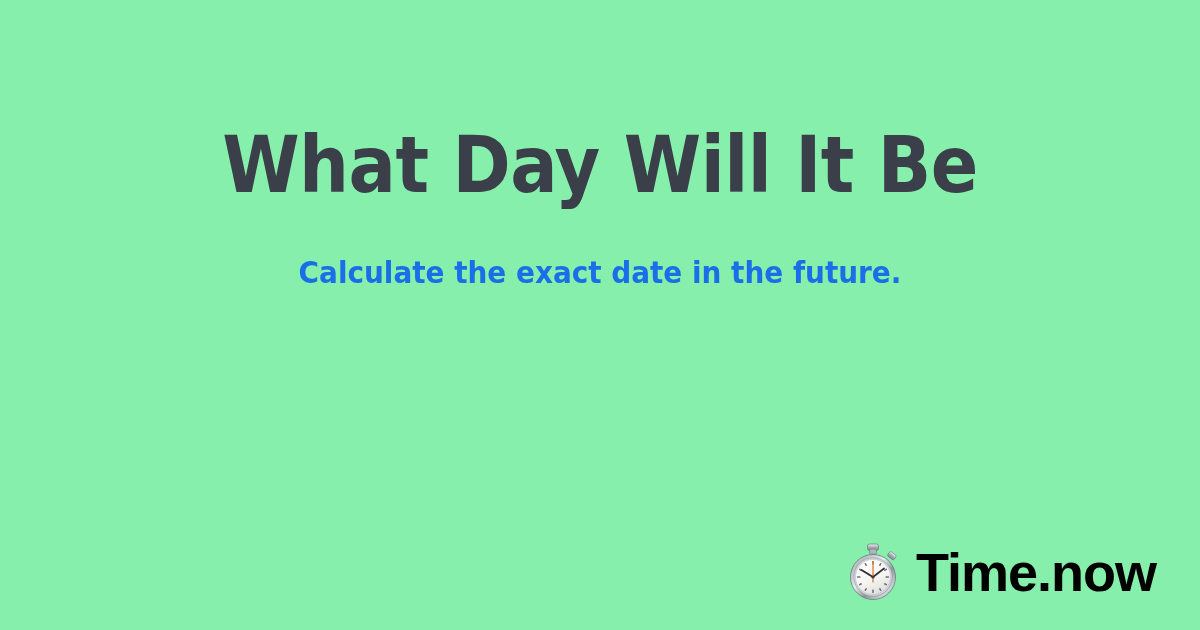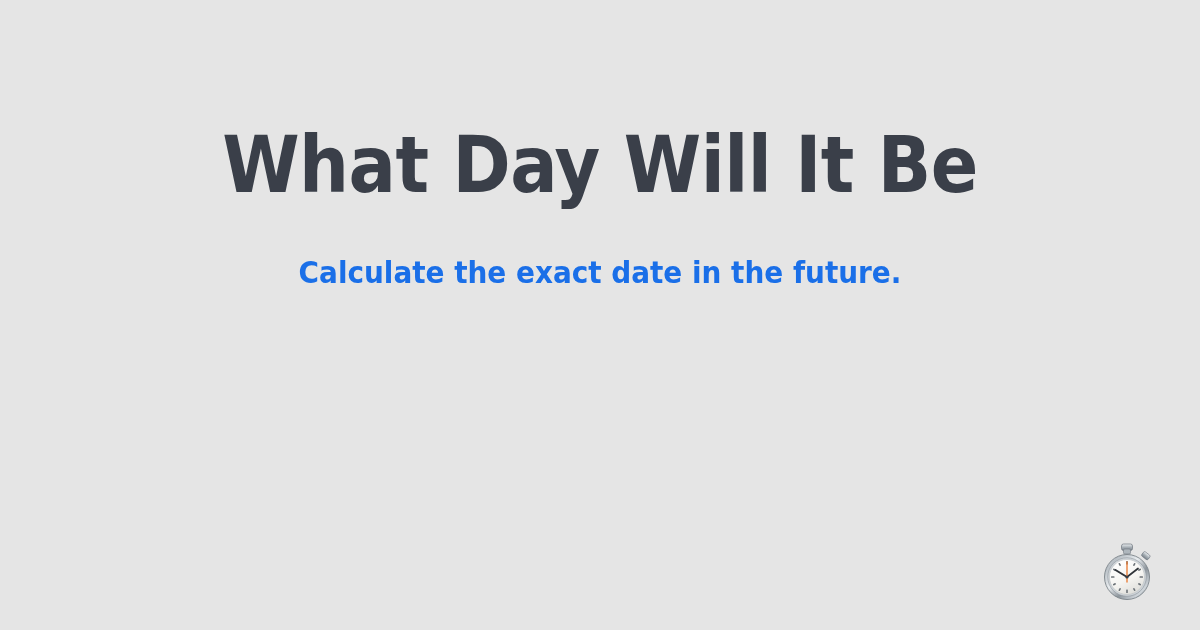--- a/index.html
+++ b/index.html
@@ -83,21 +83,21 @@
     font-weight: bold;
     font-size: 54px;
     line-height: 58px;
     letter-spacing: -1px;
     white-space: nowrap;
   }
 </style>
 </head>
 <body>
 
-<div id="og-card" style="background: #e5e5e5;">
+<div id="og-card" style="background: #86efac;">
 
   <div class="hero">
 
     <h1 class="hero-title" style="color: rgb(58, 63, 73);">
       <span class="title-line">What Day Will It Be</span>
     </h1>
 
     <p class="hero-subtitle" style="color: rgb(26, 111, 232);">Calculate the exact date in the future.</p>
 
   </div>
@@ -154,16 +154,17 @@
       </g>
 
       <line x1="58" y1="70" x2="35" y2="56" stroke="#2f3338" stroke-width="4" stroke-linecap="round"></line>
       <line x1="58" y1="70" x2="80" y2="53" stroke="#2f3338" stroke-width="3.4" stroke-linecap="round"></line>
 
       <line x1="58" y1="80" x2="58" y2="40" stroke="#e8762c" stroke-width="2.6" stroke-linecap="round"></line>
 
       <circle cx="58" cy="70" r="3.2" fill="#3a3f45"></circle>
     </svg>
 
+    <span class="brand-name" style="color: rgb(0, 0, 0);">Time.now</span>
 
   </div>
 
 </div>
 
 </body></html>

